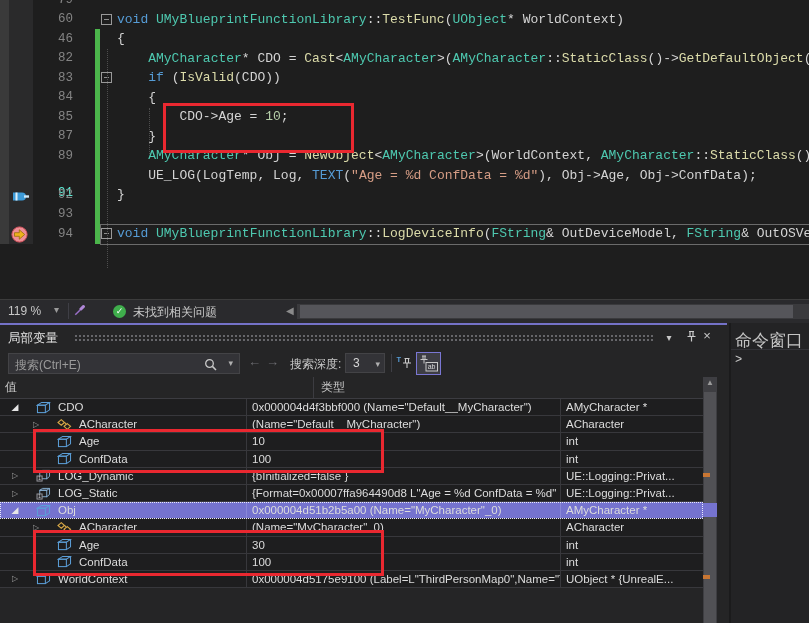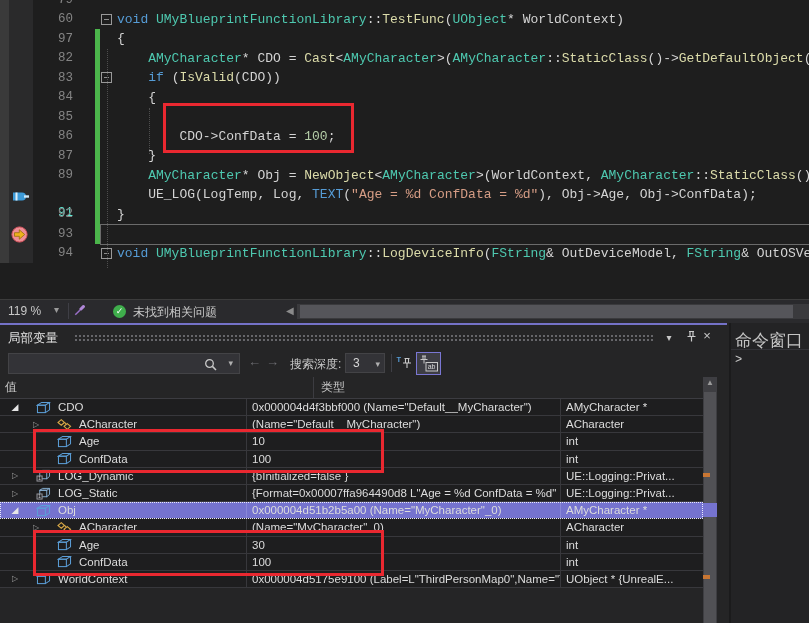--- a/index.html
+++ b/index.html
@@ -133,21 +133,21 @@
           <span class="ln-icons"></span>
           <span class="ln-num">60</span>
           <span class="ln-gap"></span>
           <span class="ln-fold">
             <span class="fold-box">–</span>
           </span>
           <span class="ln-code"><span class="seg-kw">void </span><span class="seg-type">UMyBlueprintFunctionLibrary</span><span class="seg-pl">::</span><span class="seg-fn">TestFunc</span><span class="seg-pl">(</span><span class="seg-type">UObject</span><span class="seg-pl">* WorldContext)</span></span>
         </div>
         <div class="line">
           <span class="ln-icons"></span>
-          <span class="ln-num">97</span>
+          <span class="ln-num">46</span>
           <span class="ln-gap"></span>
           <span class="ln-fold"></span>
           <span class="ln-code"><span class="seg-pl">{</span></span>
         </div>
         <div class="line">
           <span class="ln-icons"></span>
           <span class="ln-num">82</span>
           <span class="ln-gap"></span>
           <span class="ln-fold"></span>
           <span class="ln-code"><span class="seg-pl">    </span><span class="seg-type">AMyCharacter</span><span class="seg-pl">* CDO = </span><span class="seg-fn">Cast</span><span class="seg-pl">&lt;</span><span class="seg-type">AMyCharacter</span><span class="seg-pl">&gt;(</span><span class="seg-type">AMyCharacter</span><span class="seg-pl">::</span><span class="seg-fn">StaticClass</span><span class="seg-pl">()-&gt;</span><span class="seg-fn">GetDefaultObject</span><span class="seg-pl">()</span></span>
@@ -166,27 +166,21 @@
           <span class="ln-num">84</span>
           <span class="ln-gap"></span>
           <span class="ln-fold"></span>
           <span class="ln-code"><span class="seg-pl">    {</span></span>
         </div>
         <div class="line">
           <span class="ln-icons"></span>
           <span class="ln-num">85</span>
           <span class="ln-gap"></span>
           <span class="ln-fold"></span>
-        </div>
-        <div class="line">
-          <span class="ln-icons"></span>
-          <span class="ln-num">86</span>
-          <span class="ln-gap"></span>
-          <span class="ln-fold"></span>
-          <span class="ln-code"><span class="seg-pl">        CDO-&gt;ConfData = </span><span class="seg-num">100</span><span class="seg-pl">;</span></span>
+          <span class="ln-code"><span class="seg-pl">        CDO-&gt;Age = </span><span class="seg-num">10</span><span class="seg-pl">;</span></span>
         </div>
         <div class="line">
           <span class="ln-icons"></span>
           <span class="ln-num">87</span>
           <span class="ln-gap"></span>
           <span class="ln-fold"></span>
           <span class="ln-code"><span class="seg-pl">    }</span></span>
         </div>
         <div class="line">
           <span class="ln-icons"></span>
@@ -277,20 +271,21 @@
               <g stroke="#cccccc" stroke-width="1.2" fill="none">
                 <path d="M3 1.5 h5 M4 1.5 v5 M7 1.5 v5 M1.5 6.5 h8 M5.5 6.5 v5"></path>
               </g>
             </svg>
         </span>
         <span class="lp-btn b-close">×</span>
       </div>
 
       <div class="lp-toolbar">
         <span class="search-box">
+          <input placeholder="搜索(Ctrl+E)" style="">
           <span class="sb-mag">
             <svg width="13" height="13" viewBox="0 0 13 13">
                 <circle cx="5.5" cy="5.5" r="3.8" fill="none" stroke="#c8c8c8" stroke-width="1.3"></circle>
                 <path d="M8.4 8.4 L12 12" stroke="#c8c8c8" stroke-width="1.5"></path>
               </svg>
           </span>
           <span class="sb-caret">▾</span>
         </span>
         <span class="nav-arrow na-back">←</span>
         <span class="nav-arrow na-fwd">→</span>

